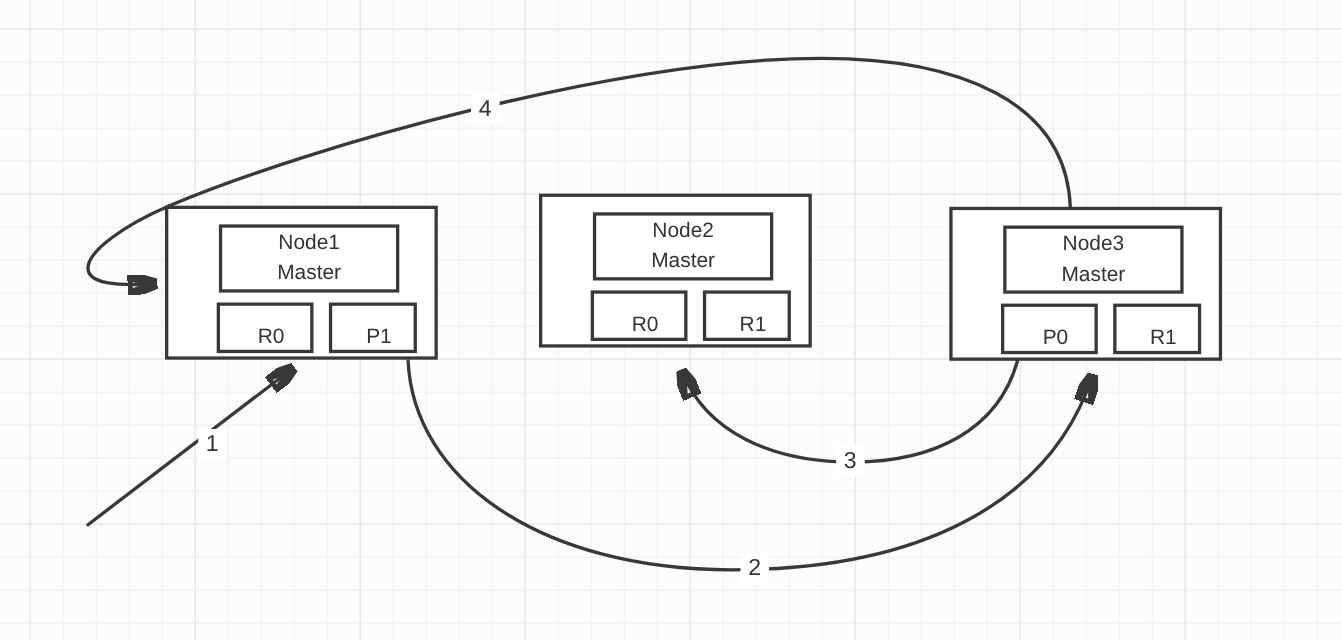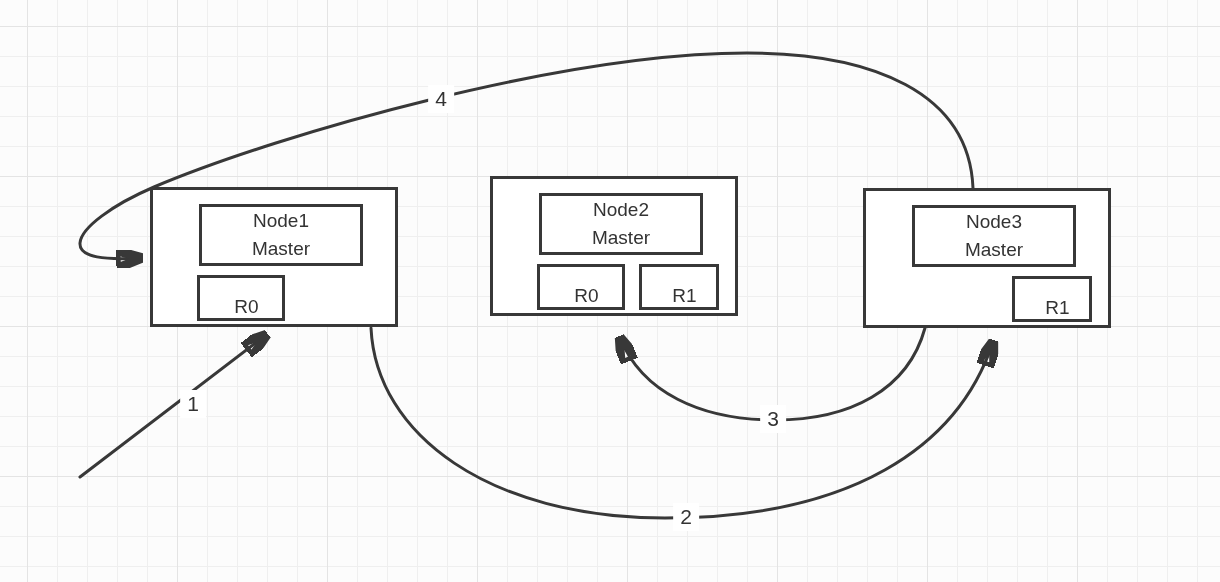--- a/index.html
+++ b/index.html
@@ -84,39 +84,45 @@
 <div class="canvas">
 
   <div class="node" id="node1">
     <div class="title-box">
       <div>Node1</div>
       <div>Master</div>
     </div>
     <div class="slot left">
       <span>R0</span>
     </div>
+    <div class="slot right">
+      <span>P1</span>
+    </div>
   </div>
 
   <div class="node" id="node2">
     <div class="title-box">
       <div>Node2</div>
       <div>Master</div>
     </div>
     <div class="slot left">
       <span>R0</span>
     </div>
     <div class="slot right">
       <span>R1</span>
     </div>
   </div>
 
   <div class="node" id="node3">
     <div class="title-box">
       <div>Node3</div>
       <div>Master</div>
+    </div>
+    <div class="slot left">
+      <span>P0</span>
     </div>
     <div class="slot right">
       <span>R1</span>
     </div>
   </div>
 
   <svg class="arrows" viewBox="0 0 1220 582">
     <defs>
       <marker id="ah" viewBox="0 0 9 6" refX="8.3" refY="3" markerWidth="9" markerHeight="6" orient="auto">
         <path d="M0,0 L9,3 L0,6 Z" fill="#383838" stroke="none"></path>

